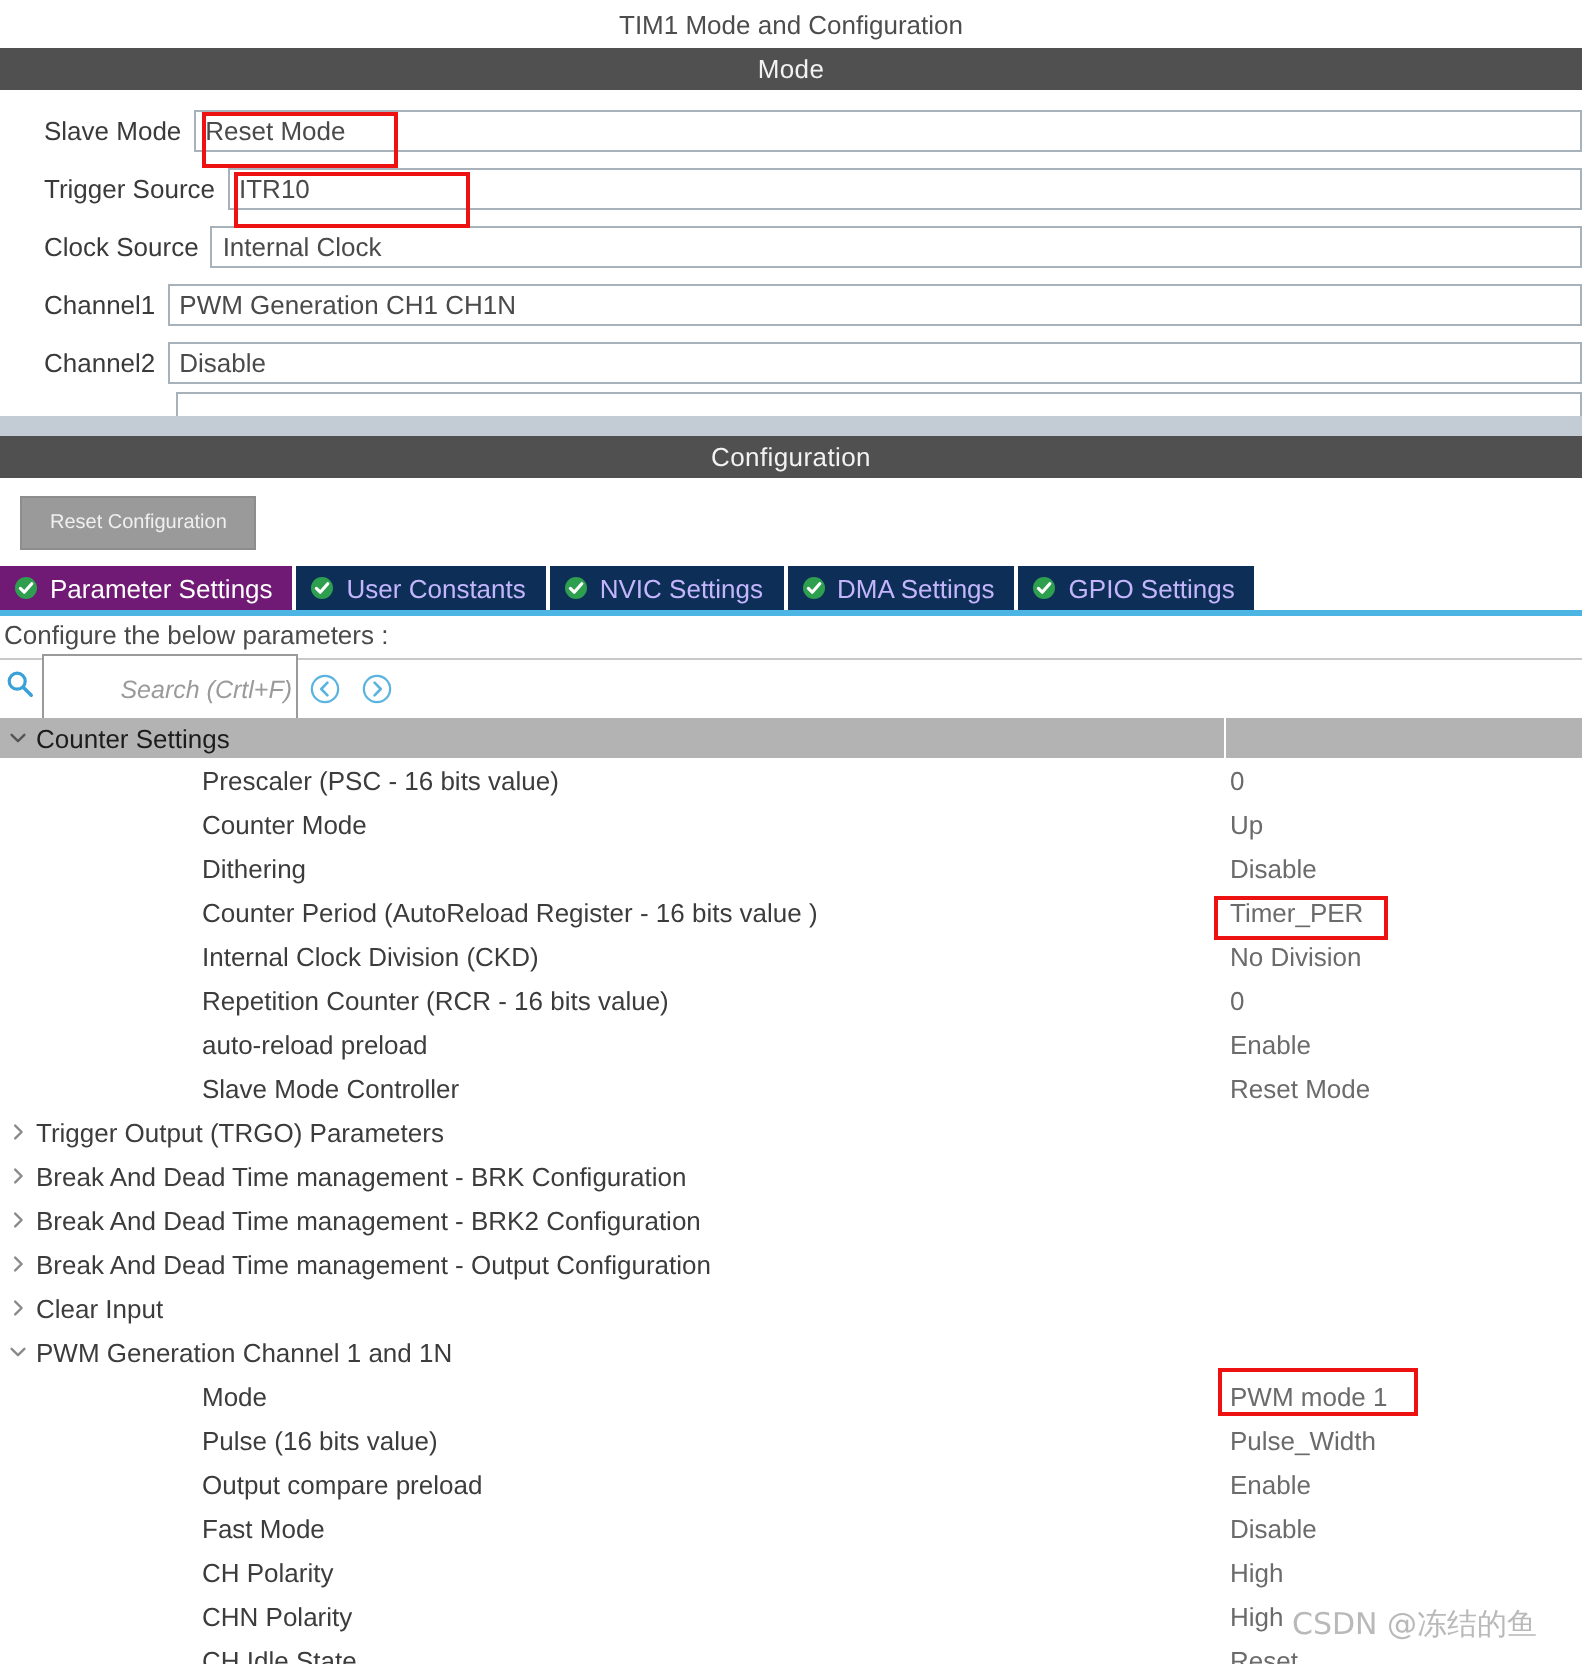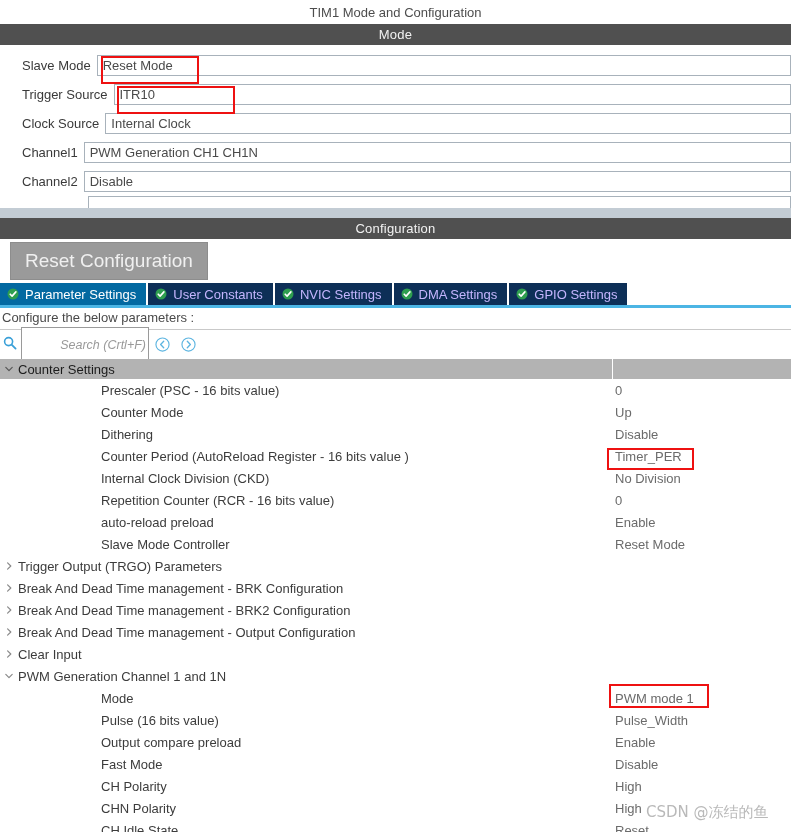--- a/index.html
+++ b/index.html
@@ -58,21 +58,21 @@
     height: 10px;
     background: #c3ccd4;
   }
 
   
   .reset-area { height: 44px; background:#fff; display:flex; align-items:center; padding-left: 10px; }
   .reset-btn {
     background: #9a9a9a;
     color: #f0f0f0;
     border: 1px solid #8d8d8d;
-    font-size: 19px;
+    font-size: 10px;
     padding: 7px 14px;
     font-family: "Liberation Sans", sans-serif;
     cursor: pointer;
   }
 
   .tabbar {
     display:flex; align-items:flex-end;
     height: 22px;
     background: #fff;
     position: relative;
@@ -81,21 +81,21 @@
     height: 22px;
     background: #0d2f57;
     color: #c4b5fd;
     font-size: 13px;
     display:flex; align-items:center;
     padding: 0 10px 0 7px;
     margin-right: 2px;
     cursor: pointer;
     white-space: nowrap;
   }
-  .tab.active { background: #0369a1; color: #ffffff; }
+  .tab.active { background: #701a75; color: #ffffff; }
   .tab .chk { margin-right: 6px; display:flex; align-items:center; }
   .tabbar-underline {
     position:absolute; left:0; right:0; bottom:-3px; height:3px; background:#4cb5e4;
   }
 
   .configure-line {
     font-size: 13px; color:#4a4a4a;
     padding: 5px 2px 4px 2px;
     border-bottom: 1px solid #c9c9c9;
   }

